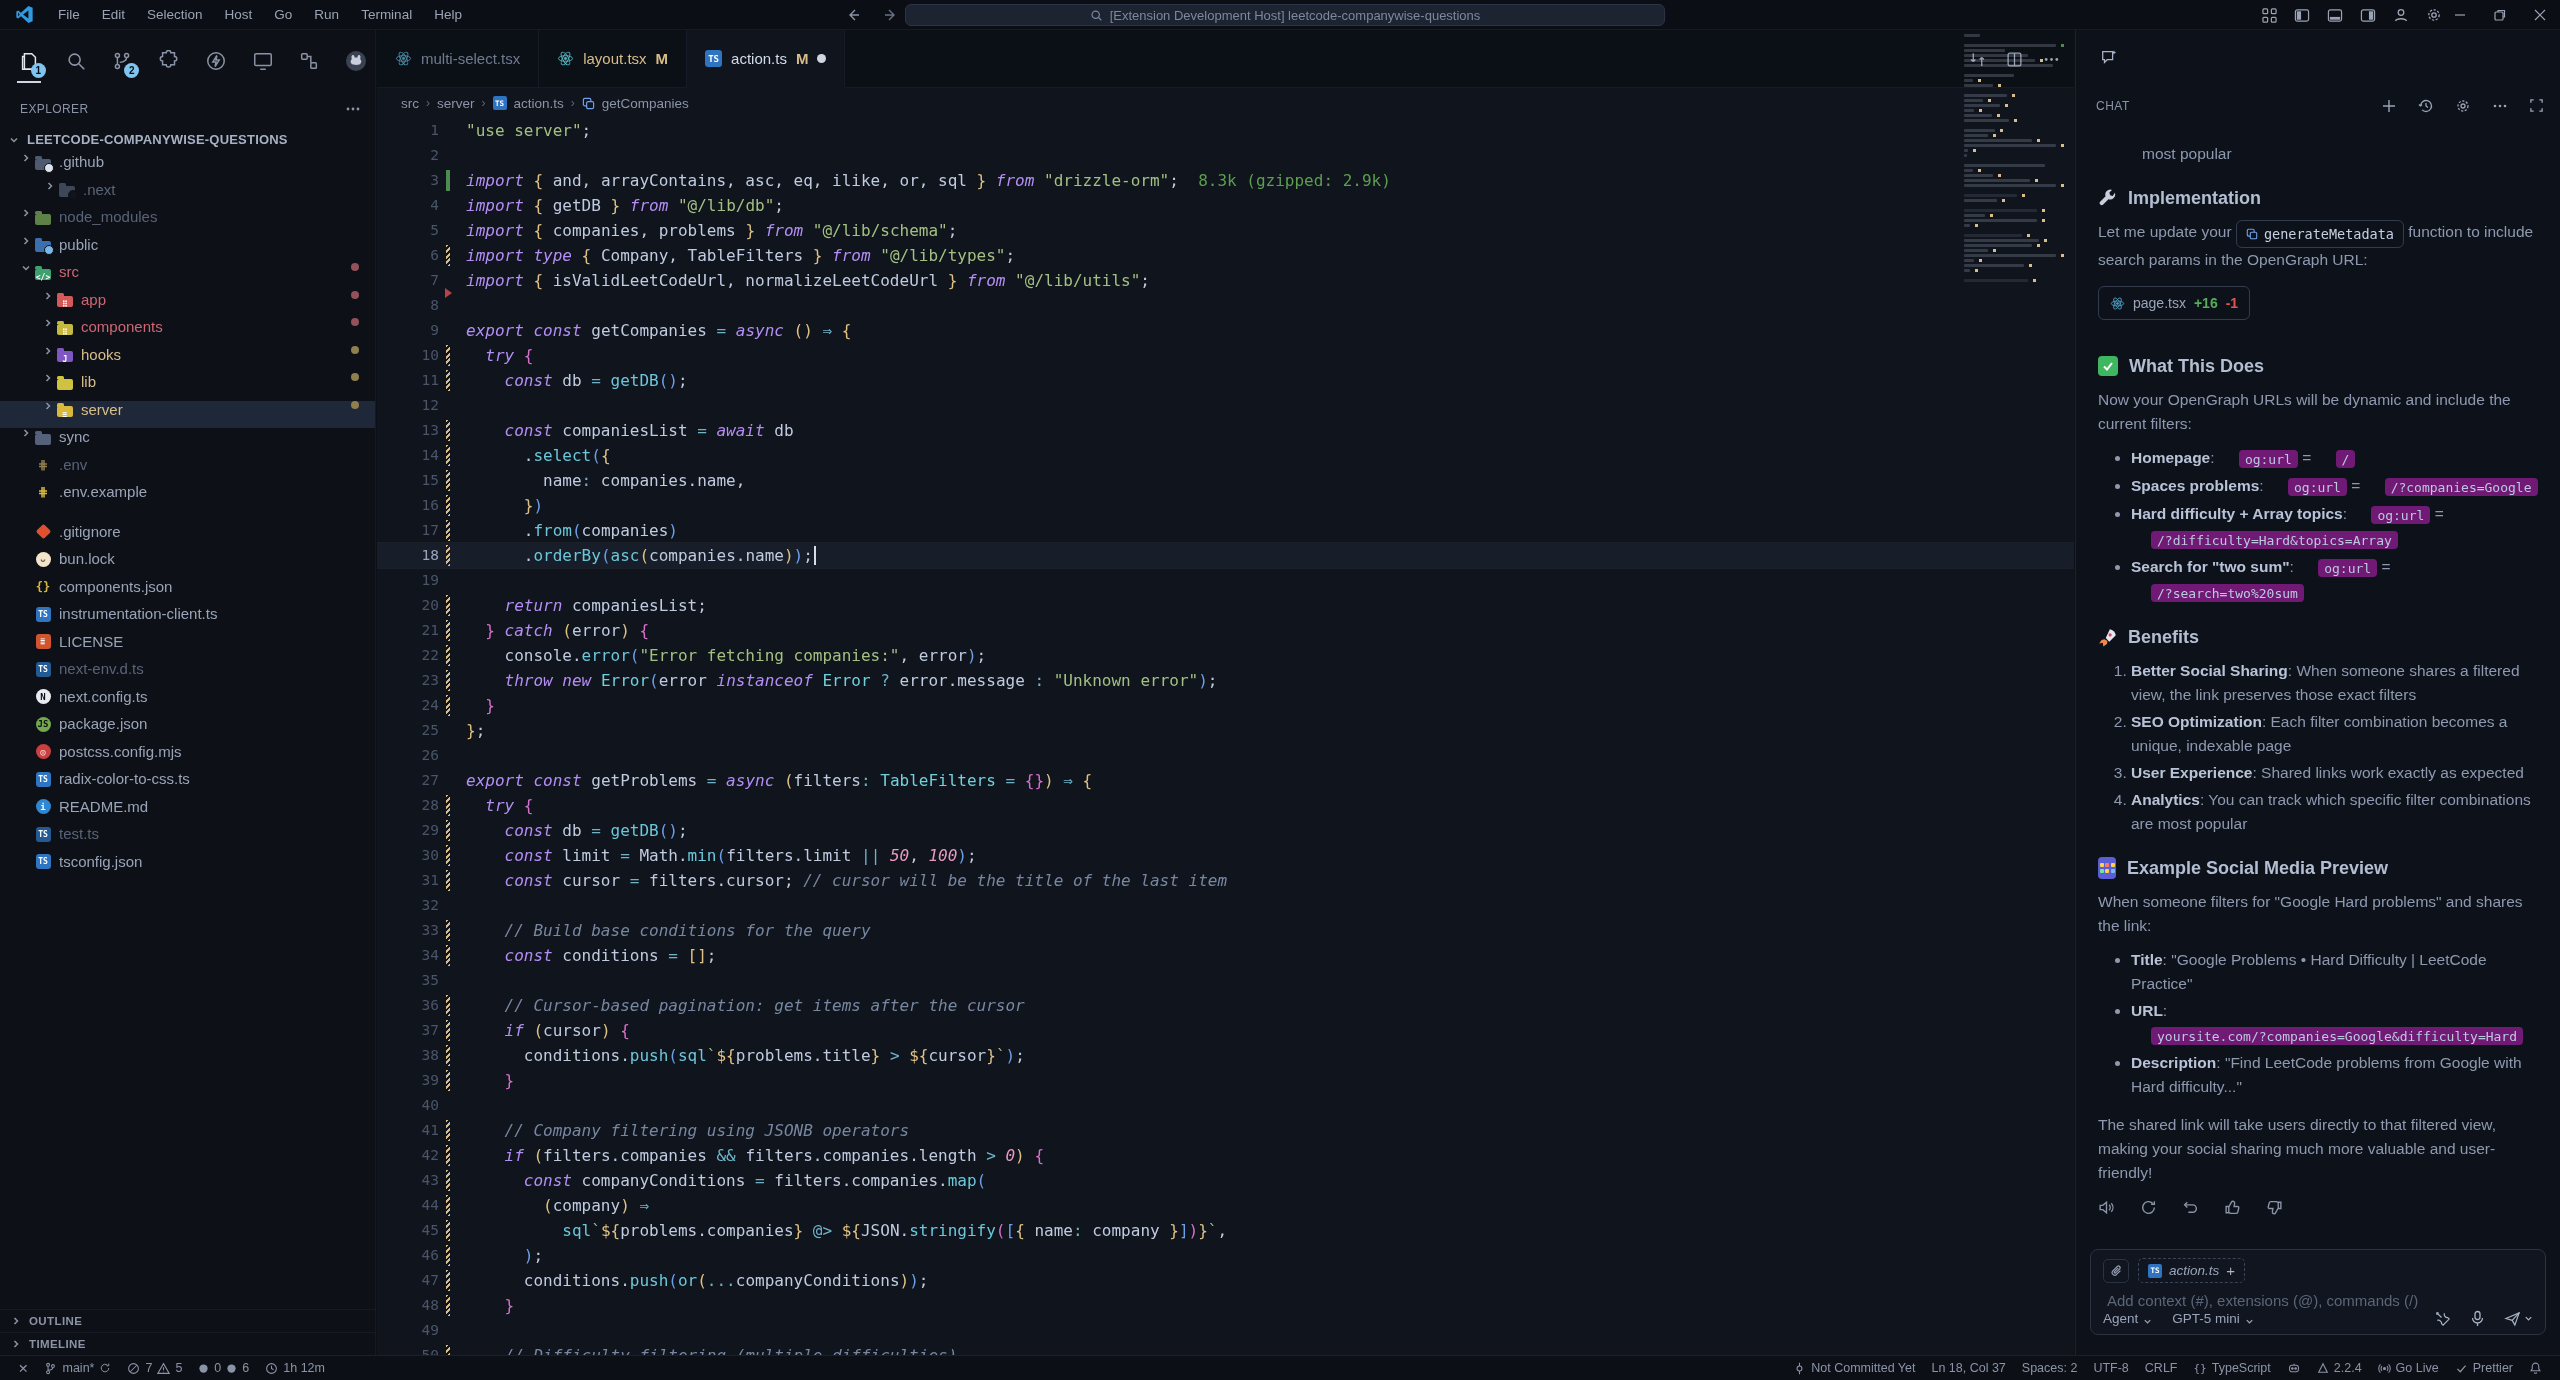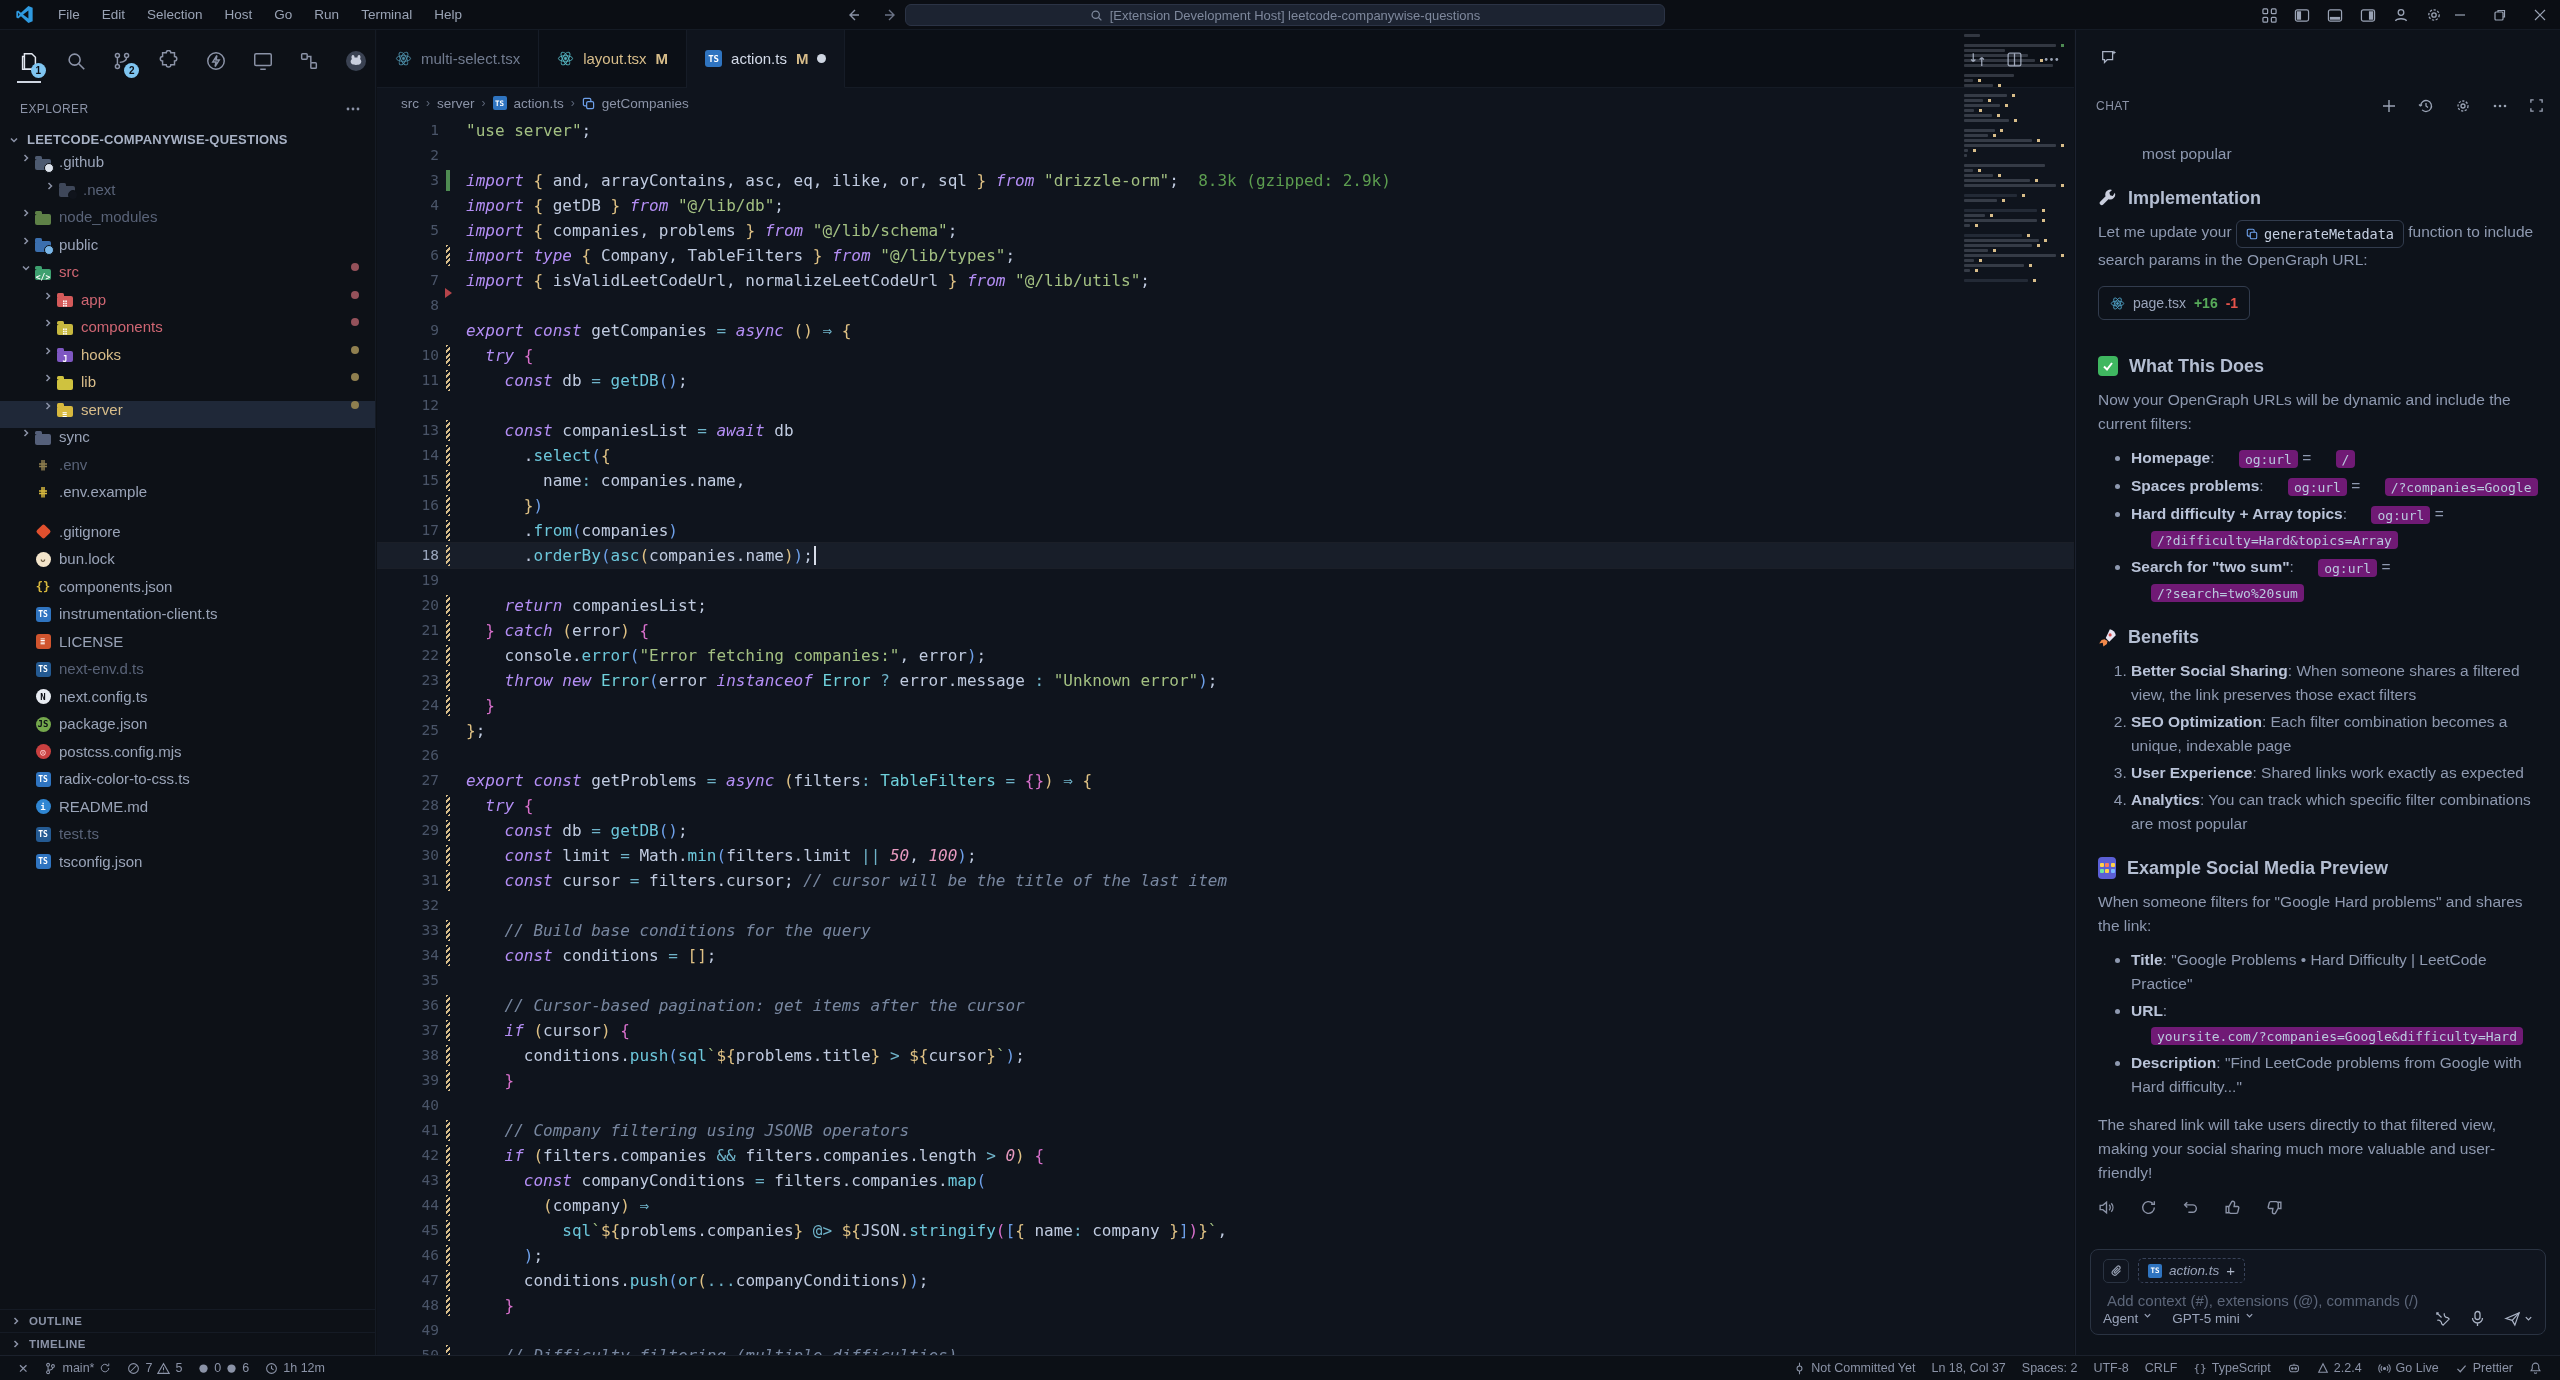--- a/index.html
+++ b/index.html
@@ -122,21 +122,21 @@
     border:1px solid #2a3342;border-radius:8px;padding:8px 12px;}
   #ci-row1{display:flex;align-items:center;gap:9px;}
   #attach-btn{width:26px;height:24px;border:1px solid #2a3342;border-radius:5px;display:flex;
     align-items:center;justify-content:center;color:#9aa3b5;}
   #ctx-chip{display:flex;align-items:center;gap:7px;border:1px dashed #39435a;border-radius:5px;
     padding:3px 9px;font-size:13.5px;color:#9aa4ba;font-style:italic;}
   #ci-placeholder{margin:9px 0 0 4px;font-size:15px;color:#5c6679;}
   #ci-row3{position:absolute;left:12px;right:12px;bottom:7px;display:flex;align-items:center;gap:20px;
     font-size:13.5px;color:#9aa4ba;}
   #ci-row3 .right{margin-left:auto;display:flex;align-items:center;gap:19px;color:#aab3c5;}
-  .dd{display:inline-flex;align-items:flex-start;gap:5px;}
+  .dd{display:inline-flex;align-items:flex-end;gap:5px;}
 
   
   #statusbar{position:absolute;left:0;right:0;bottom:0;height:25px;background:#0c1016;border-top:1px solid #1b212c;
     display:flex;align-items:center;font-size:12.5px;color:#8b93a7;padding:0 10px;z-index:60;}
   .sb-item{display:flex;align-items:center;gap:5px;padding:0 8px;height:25px;}
   #sb-right{margin-left:auto;display:flex;align-items:center;}
 </style>
 </head>
 <body>
 

